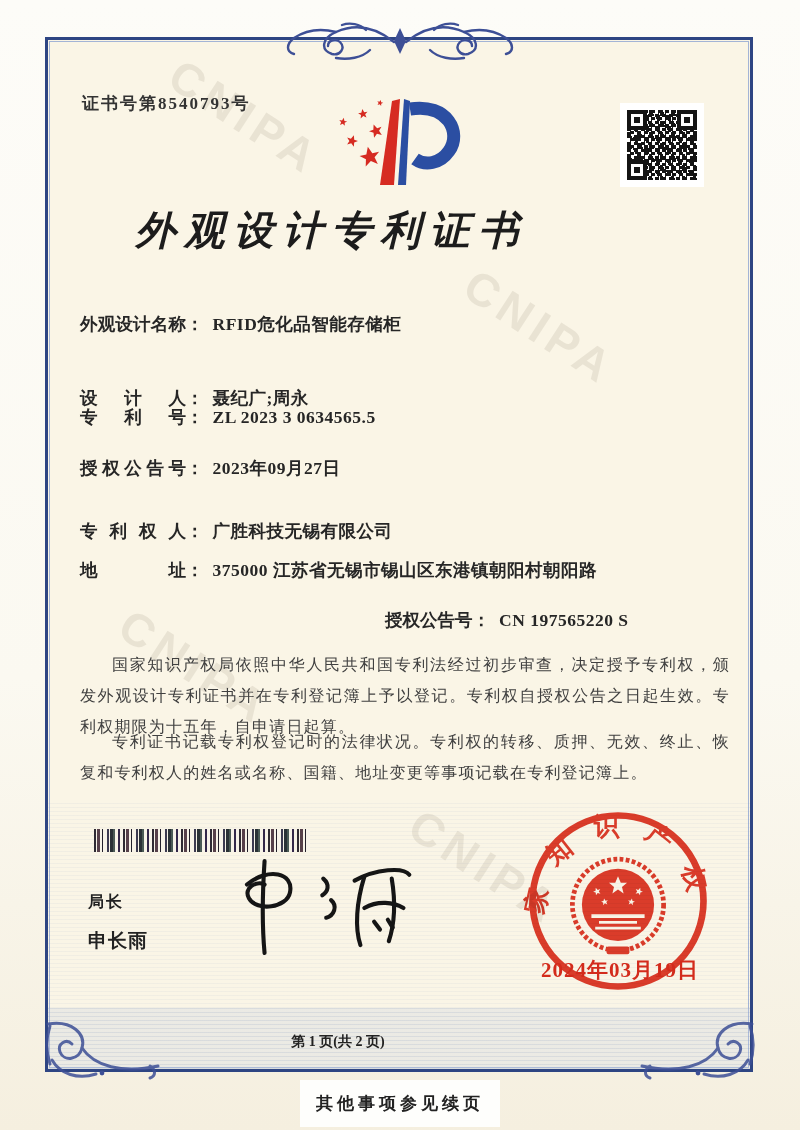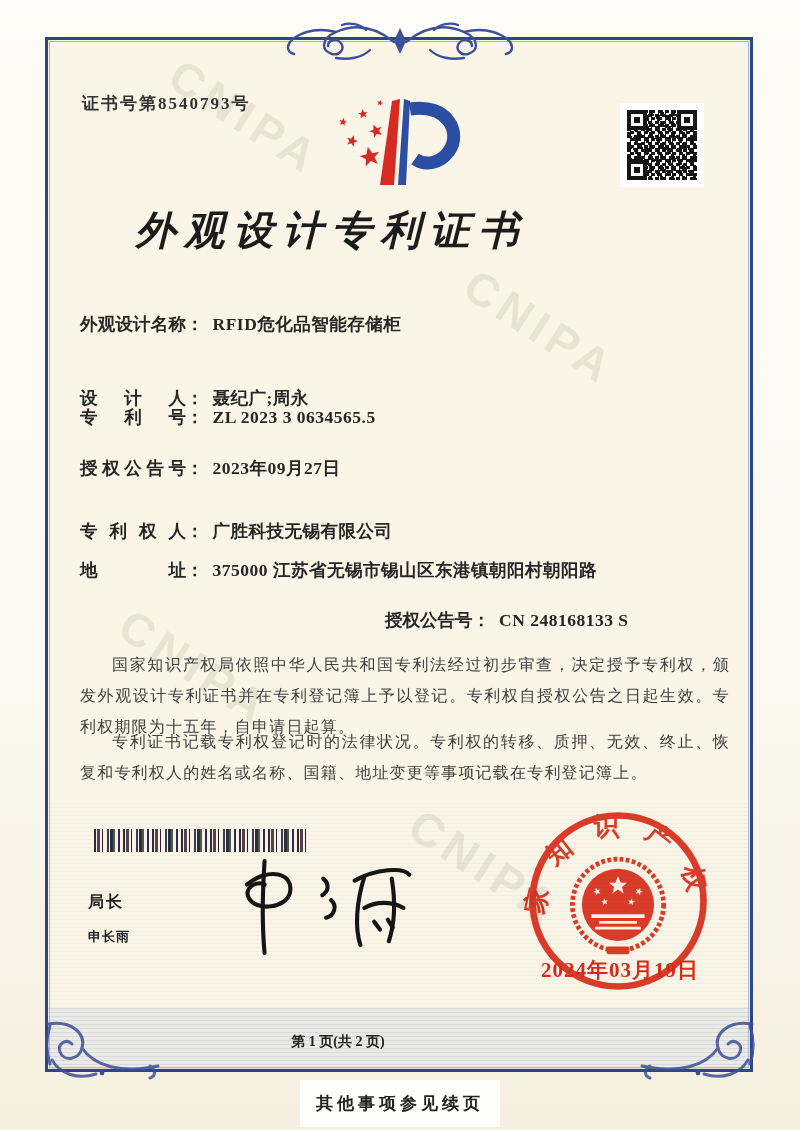--- a/index.html
+++ b/index.html
@@ -56,21 +56,21 @@
   .barcode{left:94px;top:829px;width:216px;height:23px;
     background:repeating-linear-gradient(90deg,
       #2e2a33 0 2px,#f7f3e8 2px 3px,#56404a 3px 6px,#f7f3e8 6px 8px,
       #23202b 8px 9px,#f7f3e8 9px 13px,#3c3a50 13px 15px,#f7f3e8 15px 16px,
       #2a3136 16px 19px,#4a5a55 19px 21px,#f7f3e8 21px 24px,#33284a 24px 26px,
       #f7f3e8 26px 29px);}
   
   .sig-label{left:88px;top:892px;font-family:"Liberation Sans","DejaVu Sans",sans-serif;
              font-size:16px;font-weight:700;color:#222;letter-spacing:2px;}
   .sig-name{left:88px;top:928px;font-family:"Liberation Sans","DejaVu Sans",sans-serif;
-            font-size:13px;font-weight:700;color:#222;letter-spacing:1px;}
+            font-size:19px;font-weight:700;color:#222;letter-spacing:1px;}
   .sig-svg{left:200px;top:850px;}
   
   .seal{left:523px;top:806px;width:190px;height:190px;opacity:.93;mix-blend-mode:multiply;}
   .seal-date{left:540px;top:956px;width:160px;text-align:center;font-size:21px;font-weight:700;
              color:#d32b1c;letter-spacing:1px;}
   
   .page-num{left:0;top:1033px;width:676px;text-align:center;font-size:14px;font-weight:700;color:#222;}
   .continuation{left:0;top:1080px;width:800px;text-align:center;}
   .continuation span{display:inline-block;background:rgba(255,255,255,.9);padding:12px 16px;
       font-size:17px;letter-spacing:4px;font-weight:600;color:#222;}
@@ -143,21 +143,21 @@
   <span class="flabel">授权公告号</span><span class="fcolon">：</span><span class="fvalue">2023年09月27日</span>
 </div>
 <div class="abs row" style="top:507px;margin-top:12px;">
   <span class="flabel">专利权人</span><span class="fcolon">：</span><span class="fvalue">广胜科技无锡有限公司</span>
 </div>
 <div class="abs row" style="top:558px;">
   <span class="flabel">地址</span><span class="fcolon">：</span><span class="fvalue">375000 江苏省无锡市锡山区东港镇朝阳村朝阳路</span>
 </div>
 <div class="abs row" style="top:608px;">
   <span class="grant-no">
-    <span>授权公告号</span><span>：</span><span class="fvalue">CN 248168133 S</span>
+    <span>授权公告号</span><span>：</span><span class="fvalue">CN 197565220 S</span>
   </span>
 </div>
 
 <div class="abs para" style="top:649px;">国家知识产权局依照中华人民共和国专利法经过初步审查，决定授予专利权，颁发外观设计专利证书并在专利登记簿上予以登记。专利权自授权公告之日起生效。专利权期限为十五年，自申请日起算。</div>
 <div class="abs para" style="top:726px;">专利证书记载专利权登记时的法律状况。专利权的转移、质押、无效、终止、恢复和专利权人的姓名或名称、国籍、地址变更等事项记载在专利登记簿上。</div>
 
 <div class="abs barcode"></div>
 
 <div class="abs sig-label">局长</div>
 <div class="abs sig-name">申长雨</div>

